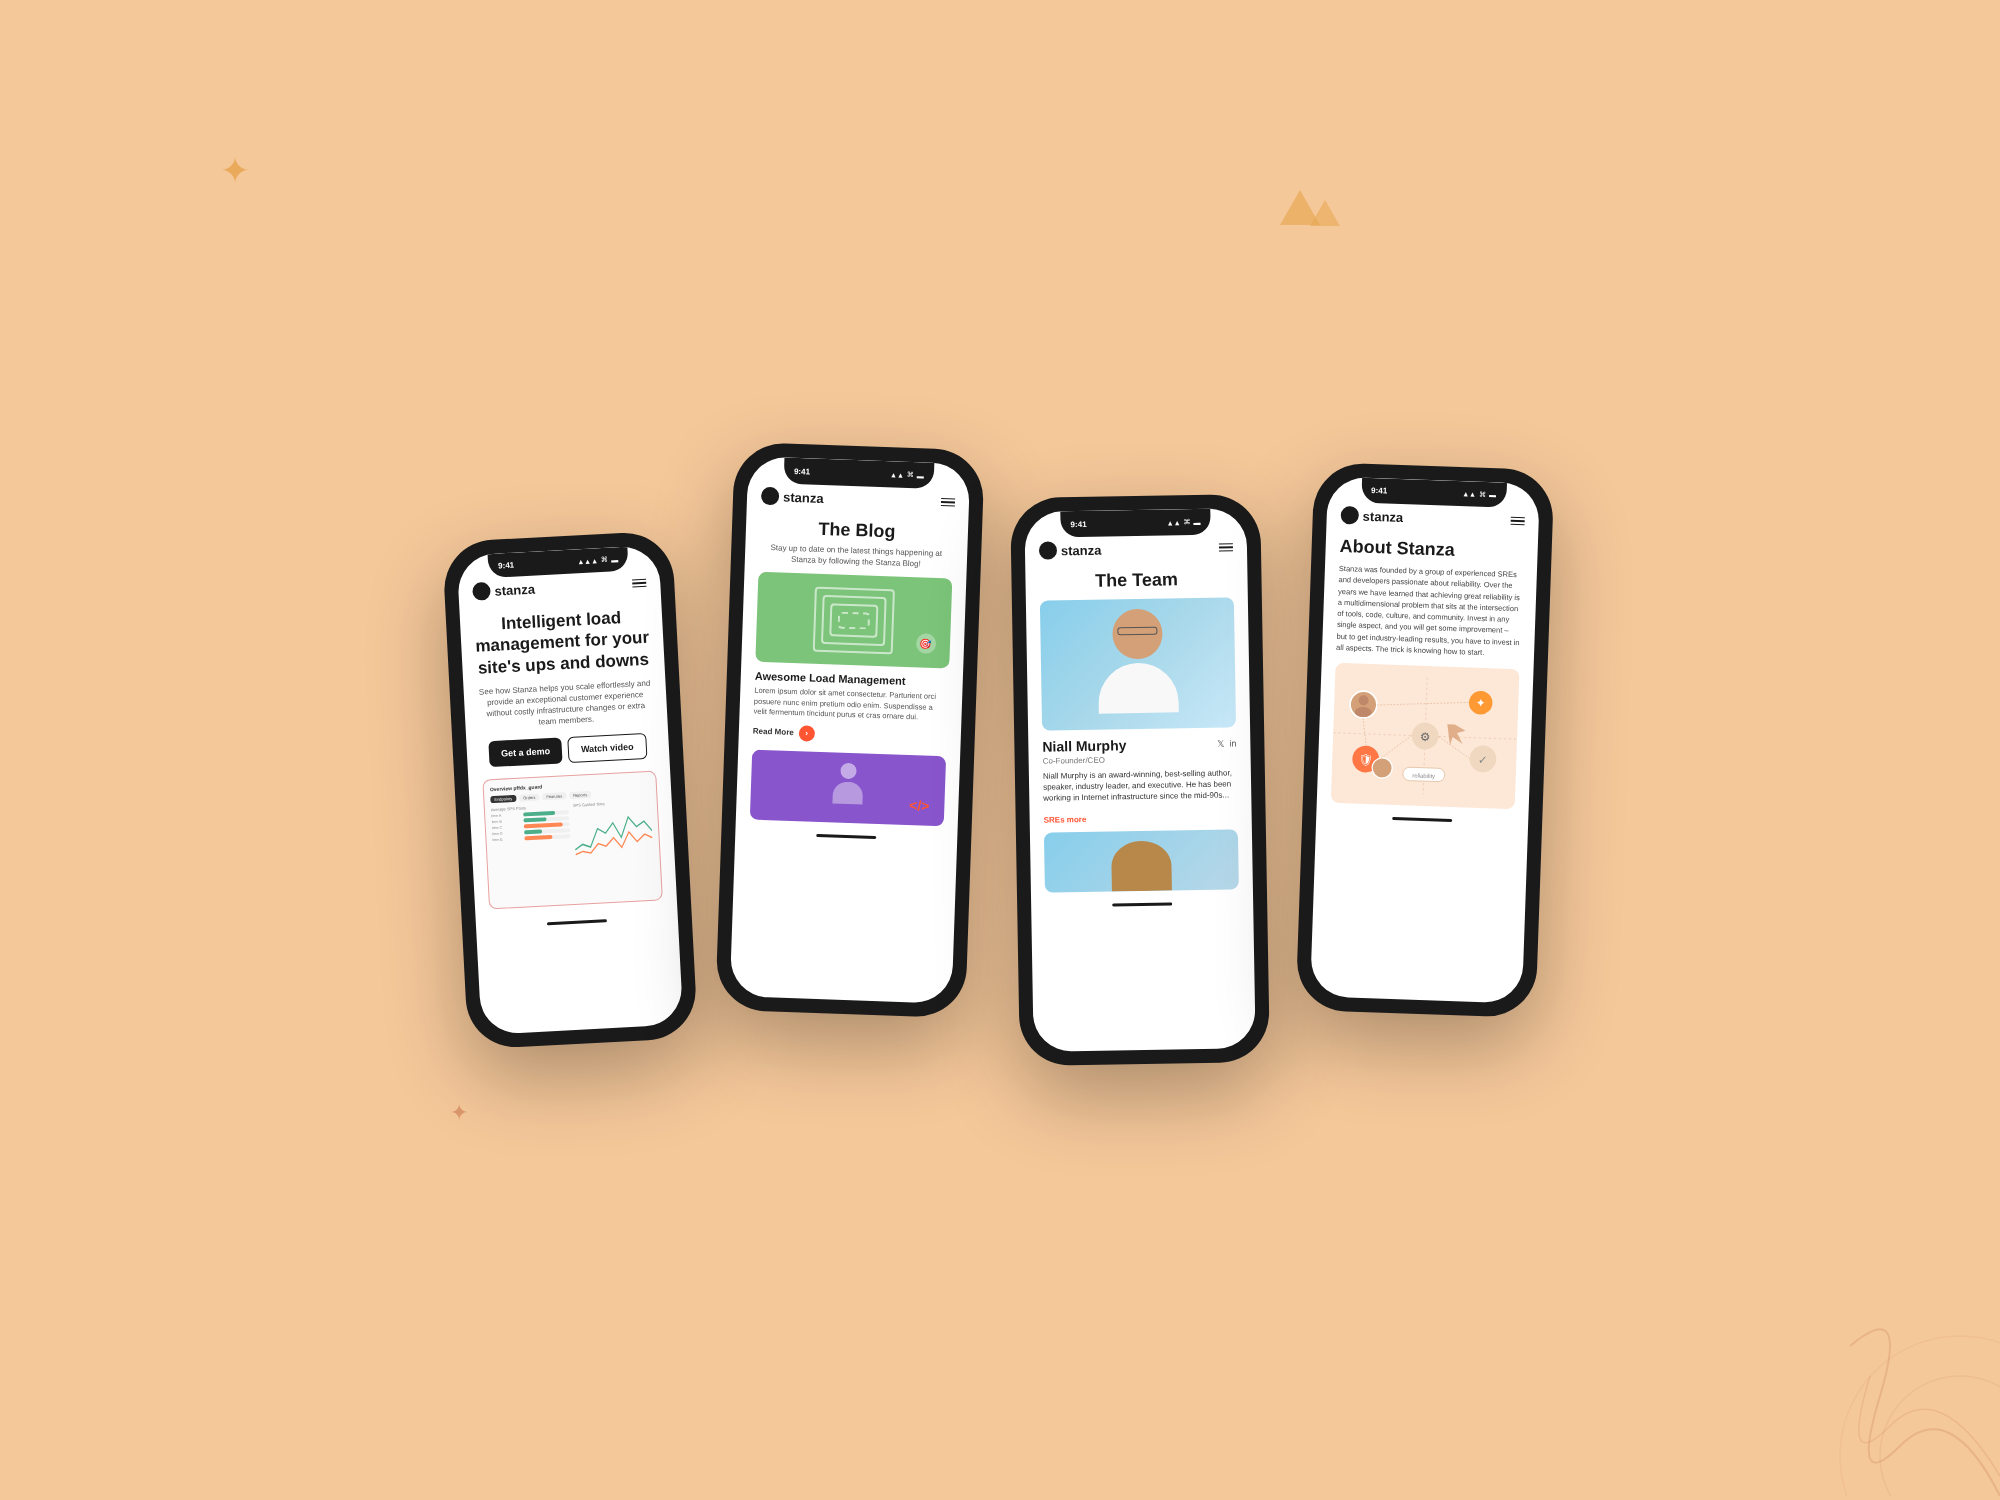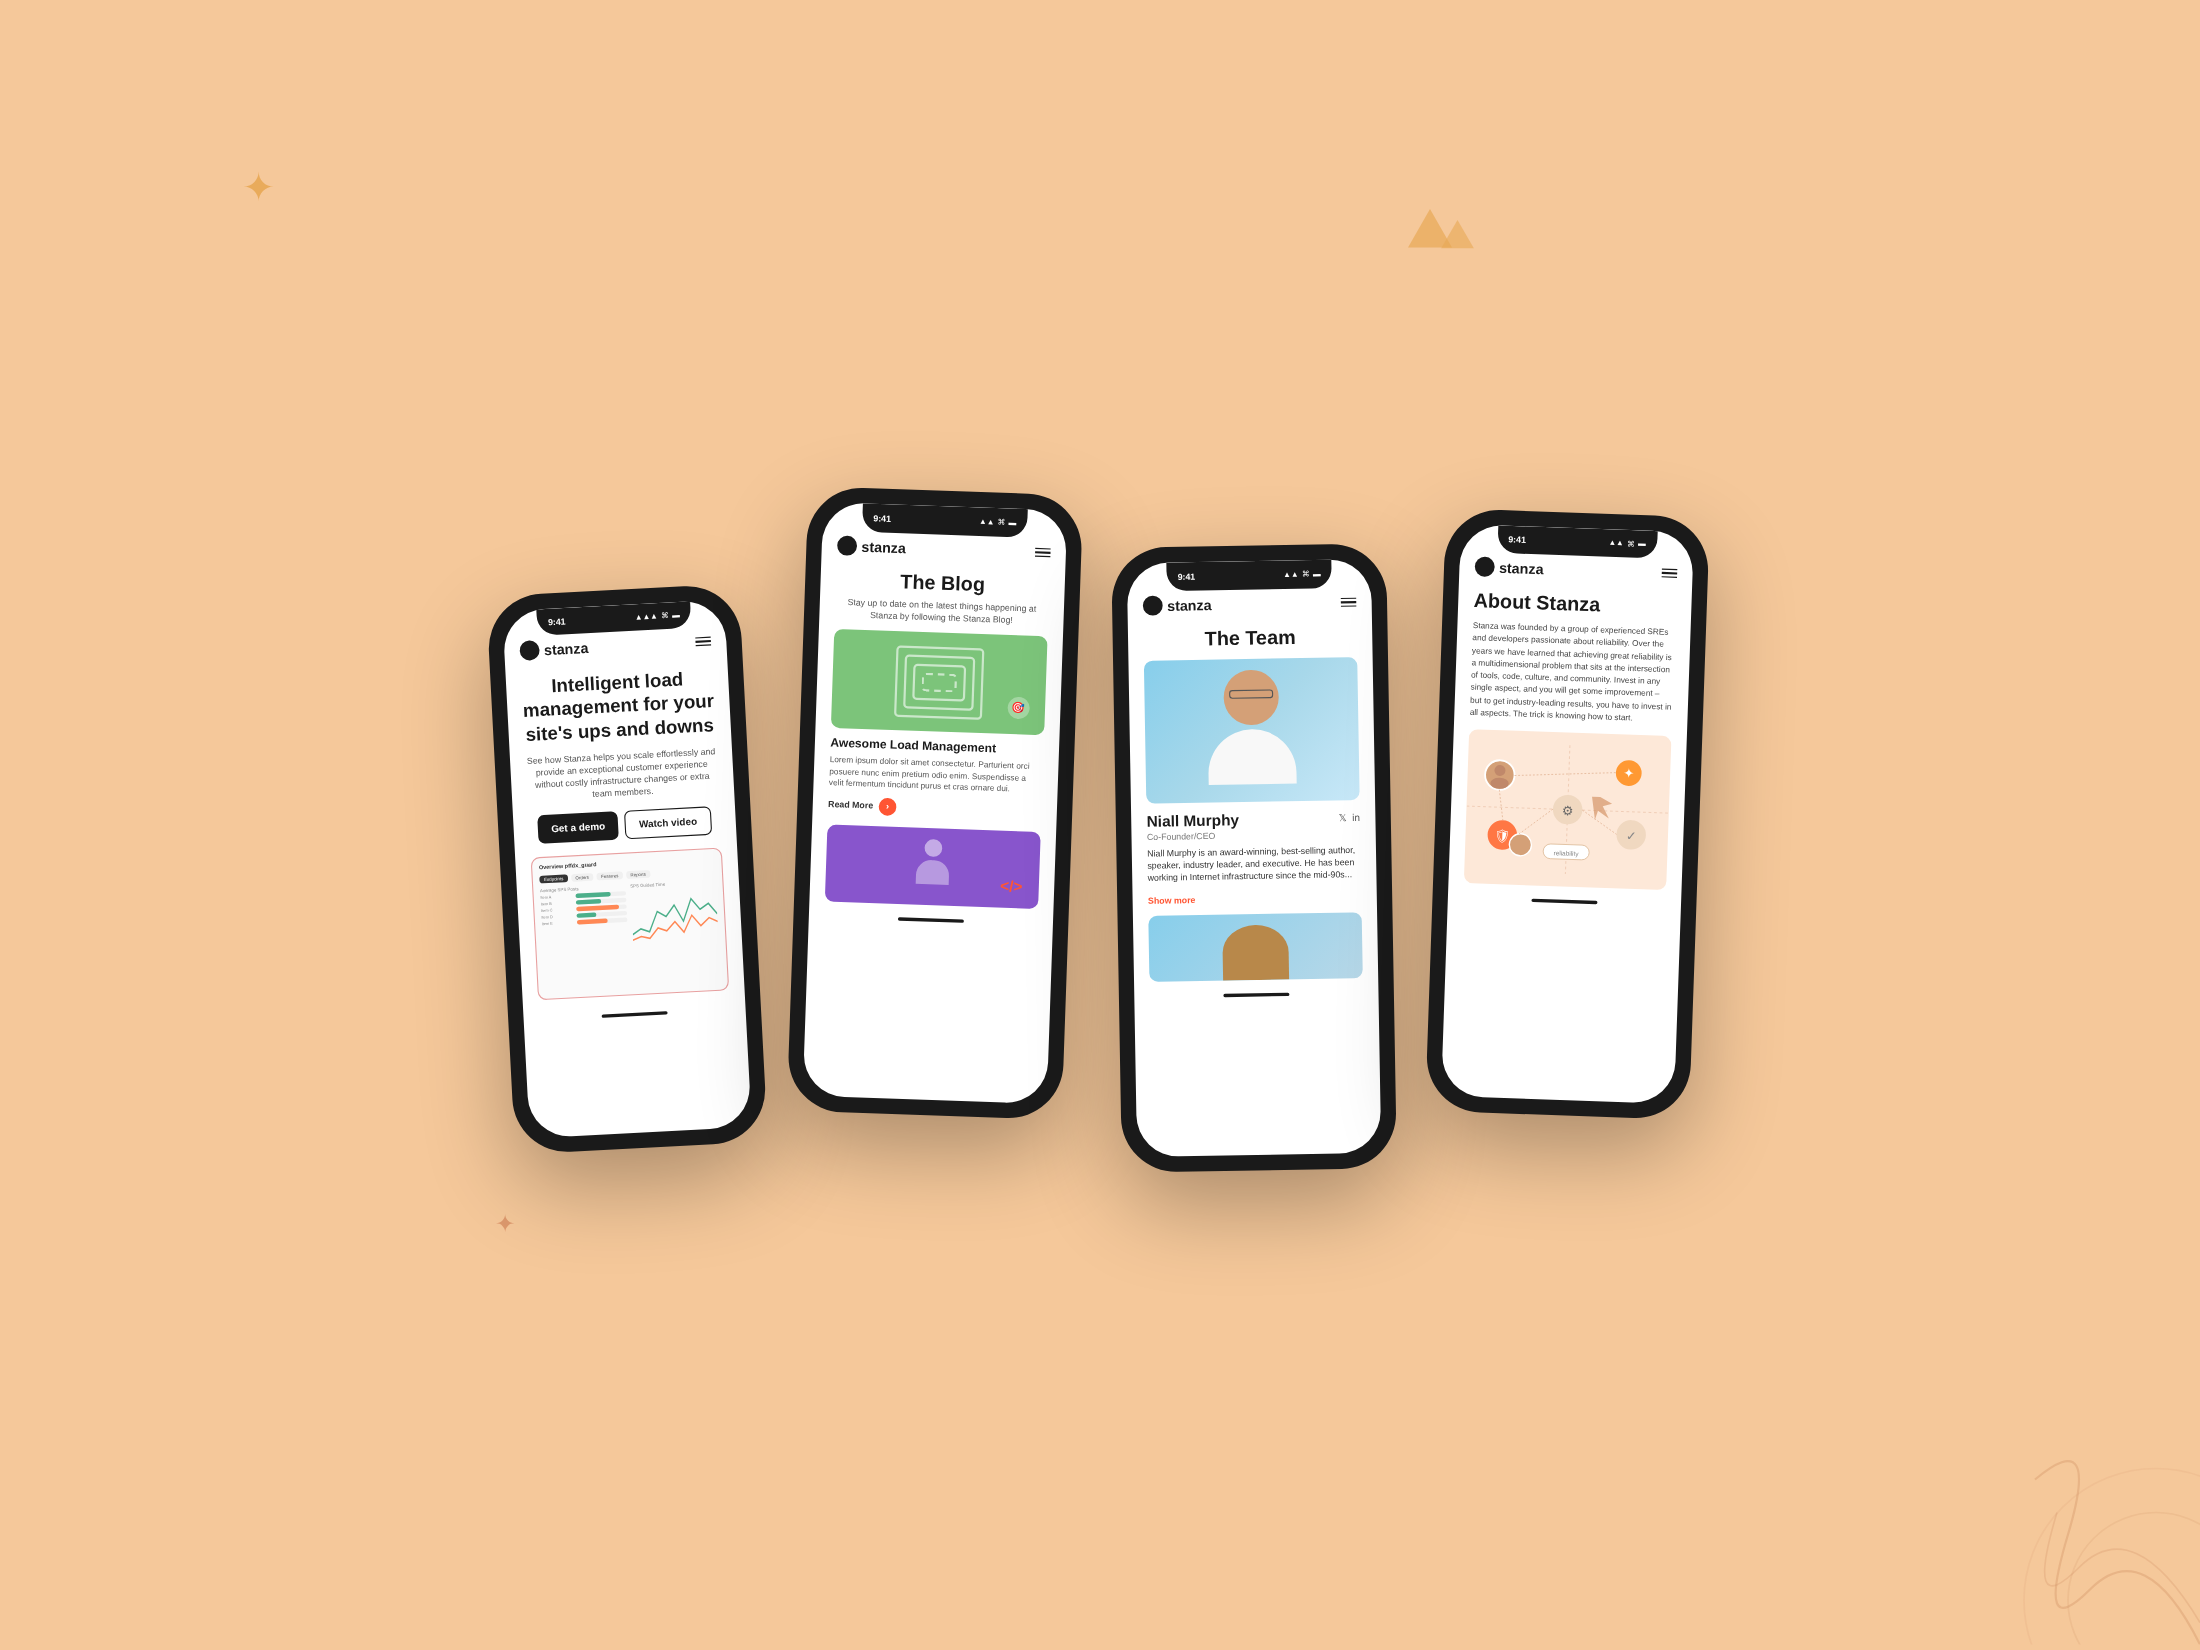--- a/index.html
+++ b/index.html
@@ -670,21 +670,21 @@
         <div class="person-info">
           <div class="person-name-row">
             <span class="person-name">Niall Murphy</span>
             <div class="social-icons">
               <span class="social-icon">𝕏</span>
               <span class="social-icon">in</span>
             </div>
           </div>
           <div class="person-role">Co-Founder/CEO</div>
           <p class="person-bio">Niall Murphy is an award-winning, best-selling author, speaker, industry leader, and executive. He has been working in Internet infrastructure since the mid-90s...</p>
-          <span class="show-more">Show more</span>
+          <span class="show-more">SREs more</span>
         </div>
 
         <div class="next-photo">
           <div style="width:60px; height:50px; background:#b8884a; border-radius:50% 50% 0 0; margin:0 auto;"></div>
         </div>
       </div>
 
       <div class="home-indicator"></div>
     </div>
   </div>

